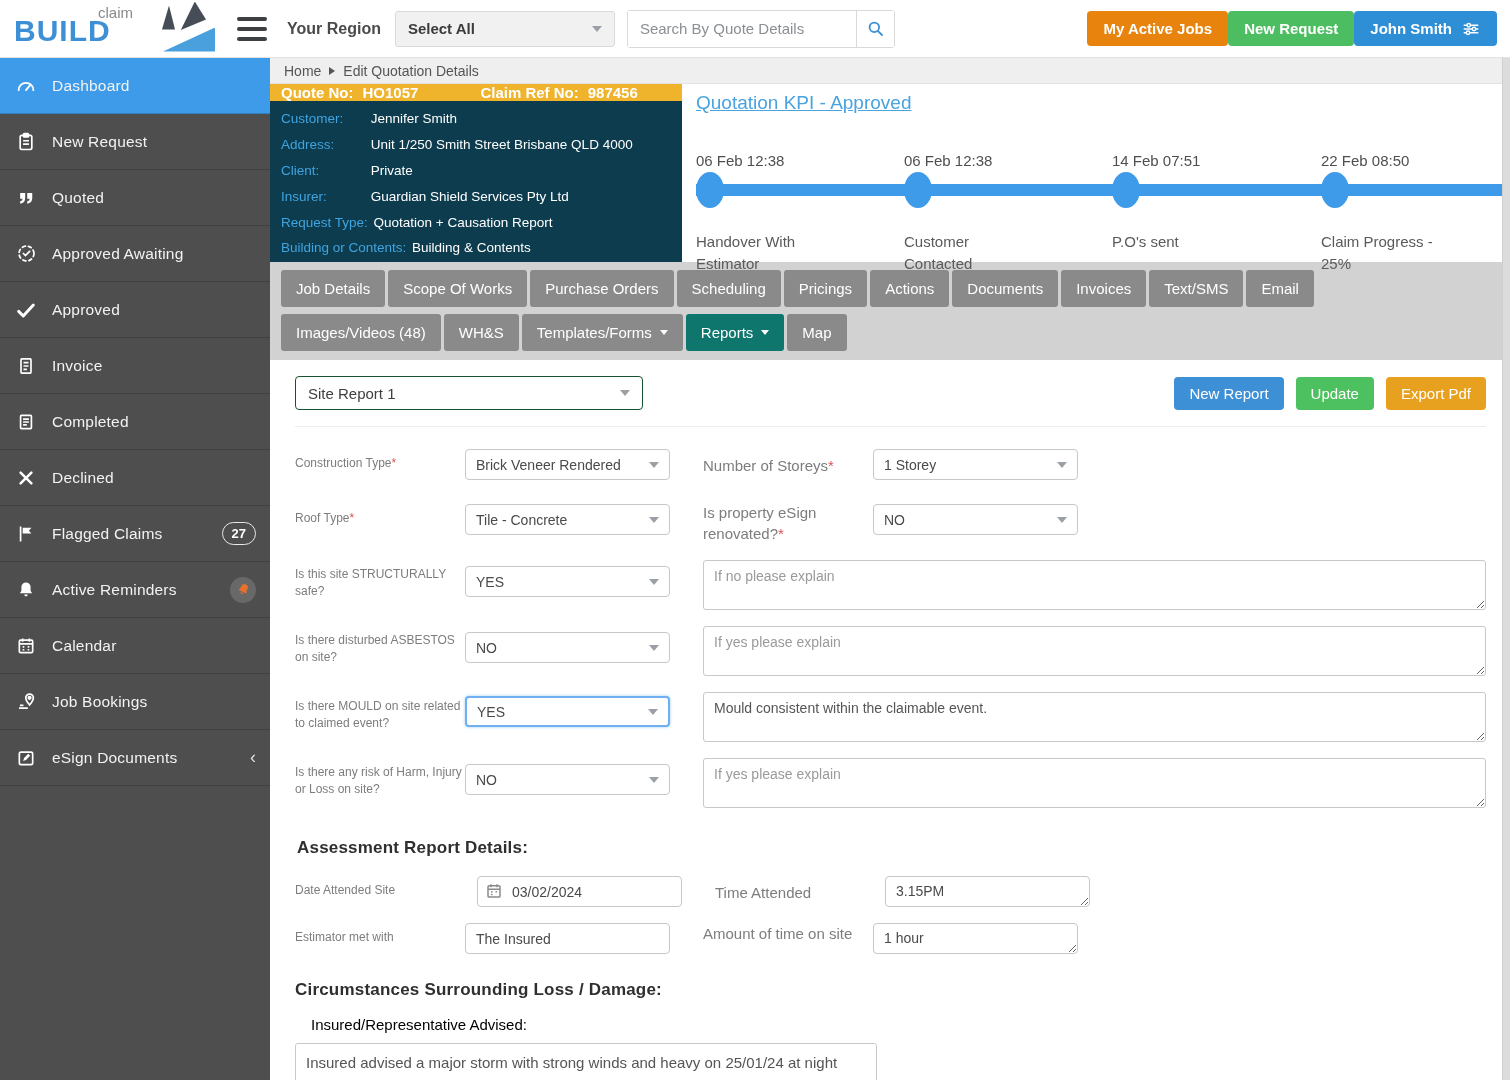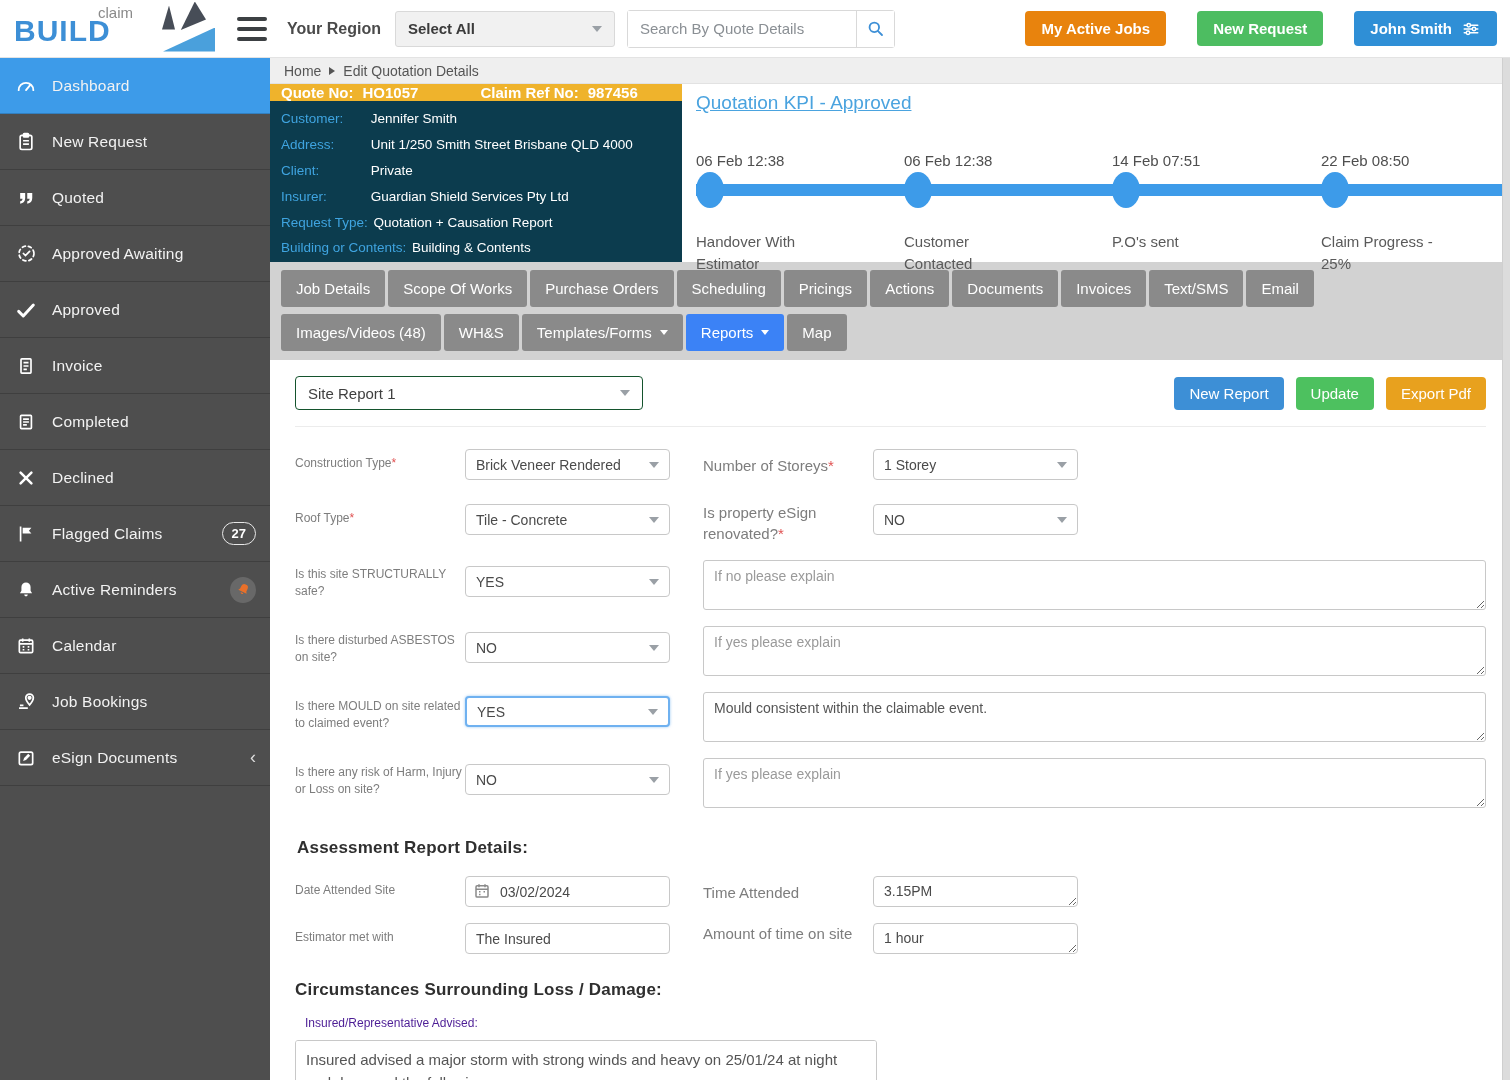--- a/index.html
+++ b/index.html
@@ -28,21 +28,21 @@
   .region-select .val { font-size:15px; font-weight:bold; color:#3b3b3b; flex:1; }
   .caret-down { width:0; height:0; border-left:5px solid transparent;
     border-right:5px solid transparent; border-top:6px solid #9aa0a6; }
   .searchbox { margin-left:12px; width:268px; height:38px; border:1px solid #d9d9d9;
     border-radius:3px; display:flex; align-items:stretch; background:#fff; }
   .searchbox input { flex:1; border:none; outline:none; padding:0 12px; font-size:15px;
     color:#555; font-family:"Liberation Sans", sans-serif; }
   .searchbox input::placeholder { color:#8a8f94; }
   .search-btn { width:38px; border-left:1px solid #d9d9d9; display:flex; align-items:center;
     justify-content:center; cursor:pointer; background:#fff; }
-  .topbar-right { margin-left:auto; display:flex; align-items:center; gap:31px; padding-right:13px; }
+  .topbar-right { margin-left:auto; display:flex; align-items:center; gap:0; padding-right:13px; }
   .tb-btn { height:35px; border:none; border-radius:4px; color:#fff; font-size:15px;
     font-weight:bold; padding:0 16px; cursor:pointer; display:flex; align-items:center; gap:9px;
     font-family:"Liberation Sans", sans-serif; }
   .btn-orange { background:#e8830d; }
   .btn-green  { background:#4dbd61; }
   .btn-blue   { background:#2f8fd6; }
   
   .app-body { display:flex; height:1022px; }
   
   .sidebar { width:270px; background:#4e4e4e; flex:0 0 auto; }
@@ -86,21 +86,21 @@
   .ms-date { font-size:15px; color:#4f4f4f; margin-top:38px; white-space:nowrap; }
   .ms-dot { position:absolute; top:58px; left:0; width:28px; height:36px; border-radius:50%;
     background:#3d9be9; }
   .ms-label { margin-top:62px; font-size:15px; color:#5a5a5a; width:112px; line-height:1.45; }
   
   .tabs-area { background:#d2d2d2; padding:8px 11px 9px 11px; }
   .tab-row { display:flex; gap:3px; }
   .tab-row + .tab-row { margin-top:7px; }
   .tab { background:#8a8a8a; color:#fff; font-size:15px; padding:10px 15px; border-radius:3px;
     cursor:pointer; display:flex; align-items:center; gap:8px; white-space:nowrap; }
-  .tab.active { background:#3b82f6; }
+  .tab.active { background:#0f766e; }
   .tab .t-caret { width:0; height:0; border-left:4.5px solid transparent;
     border-right:4.5px solid transparent; border-top:5.5px solid #fff; }
   
   .main { padding:16px 24px 0 25px; }
   .report-toolbar { display:flex; align-items:center; padding-bottom:16px;
     border-bottom:1px solid #ececec; }
   .report-select { width:348px; height:34px; border:1px solid #14532d; border-radius:4px;
     background:#fff; display:flex; align-items:center; padding:0 12px; cursor:pointer; }
   .report-select .val { flex:1; font-size:15px; color:#3f3f3f; }
   .toolbar-btns { margin-left:auto; display:flex; gap:12px; }
@@ -122,27 +122,27 @@
   .flabel2 { width:170px; flex:0 0 auto; margin-left:33px; font-size:15px; color:#7d7d7d;
     line-height:1.4; padding-top:6px; }
   .fexplain { flex:1; margin-left:33px; height:50px; border:1px solid #c8c8c8; border-radius:3px;
     padding:7px 10px; font-size:14px; color:#555; font-family:"Liberation Sans", sans-serif; }
   .fexplain::placeholder { color:#9a9a9a; }
   textarea { resize:both; outline:none; }
   .sect-head { font-size:17px; font-weight:bold; color:#2f2f2f; letter-spacing:0.2px; }
   .assess { padding-top:8px; }
   .ainput { width:205px; height:31px; border:1px solid #c8c8c8; border-radius:4px; padding:0 10px;
     font-size:14px; color:#4a4a4a; outline:none; font-family:"Liberation Sans", sans-serif; }
-  .date-wrap { position:relative; width:205px; flex:0 0 auto; }
+  .date-wrap { position:relative; width:205px; flex:0 0 auto;margin-left:12px; }
   .date-wrap .cal { position:absolute; left:8px; top:6px; }
   .date-wrap input { width:205px; padding-left:34px; }
   .atext { width:205px; height:31px; border:1px solid #c8c8c8; border-radius:4px; padding:6px 10px;
     font-size:14px; color:#4a4a4a; font-family:"Liberation Sans", sans-serif; }
   .circ { padding-top:10px; }
-  .circ-label { font-size:12px; color:#4c1d95; margin:16px 0 10px 10px; }
+  .circ-label { font-size:15px; color:#000000; margin:16px 0 10px 16px; }
   .circ-text { width:582px; height:56px; border:1px solid #c8c8c8; border-radius:3px;
     padding:8px 10px; font-size:15px; color:#555; line-height:1.5; overflow-y:scroll;
     font-family:"Liberation Sans", sans-serif; }
   svg { display:block; }
 </style>
 </head>
 <body>
 
 <div class="topbar">
   <div class="logo">

